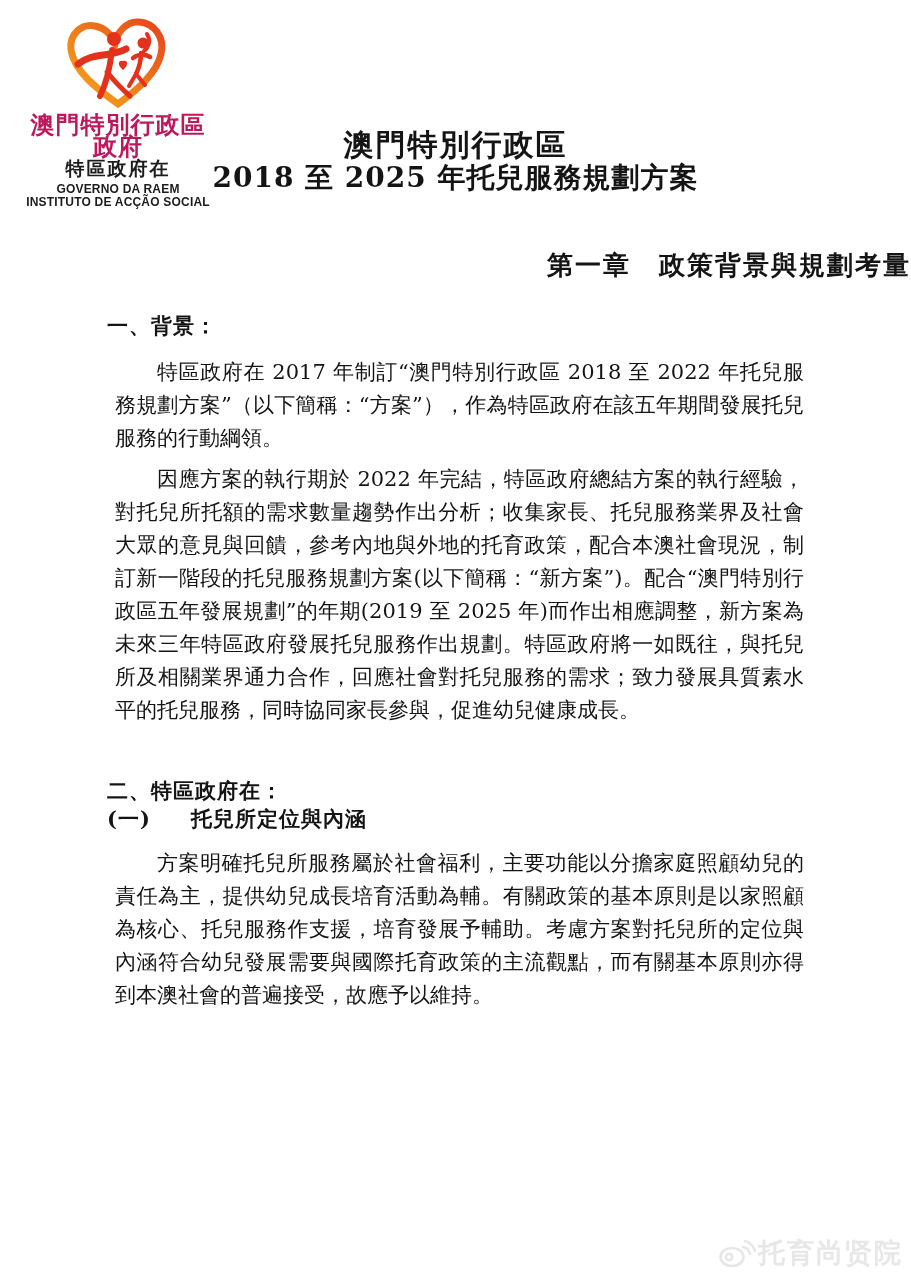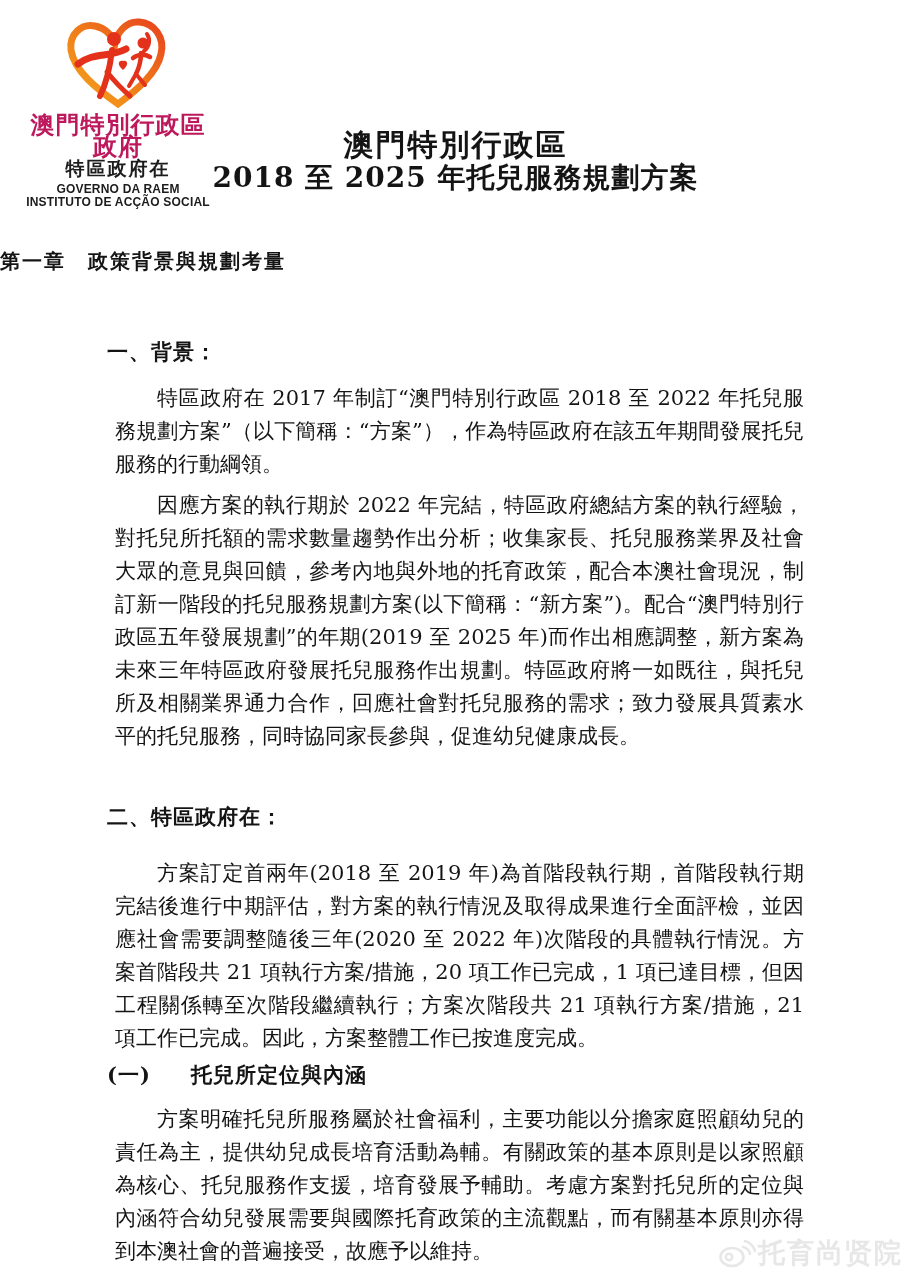--- a/index.html
+++ b/index.html
@@ -34,27 +34,27 @@
   }
   .org-pt1{margin-top:3px;}
 
   
   .title-block{
     position:absolute;left:0;right:0;top:128px;text-align:center;
   }
   .title1{font-size:30px;font-weight:700;line-height:33px;letter-spacing:2px;}
   .title2{font-size:28px;font-weight:700;line-height:34px;letter-spacing:1px;}
   .chapter{
-    position:absolute;left:0;right:0;top:248px;text-align:left;
-    font-size:20px;font-weight:700;letter-spacing:2px;
+    position:absolute;left:0;right:0;top:248px;text-align:right;
+    font-size:26px;font-weight:700;letter-spacing:2px;
   }
 
   
   .content{
-    position:absolute;left:107px;top:340px;width:705px;
+    position:absolute;left:107px;top:314px;width:705px;
     font-size:21px;line-height:33px;
     text-align:justify;
   }
   .content h2{
     margin:0;font-size:21px;font-weight:700;line-height:24px;letter-spacing:1px;
   }
   .content h2.s2{margin-top:52px;}
   .content h3{
     margin:4px 0 0 0;font-size:21px;font-weight:700;line-height:24px;letter-spacing:1px;
     display:flex;
@@ -125,21 +125,20 @@
 
   <div class="chapter">第一章　政策背景與規劃考量</div>
 
   <div class="content">
 
     <h2>一、背景：</h2>
     <p class="after-h">特區政府在 2017 年制訂“澳門特別行政區 2018 至 2022 年托兒服務規劃方案”（以下簡稱：“方案”），作為特區政府在該五年期間發展托兒服務的行動綱領。</p>
     <p class="p-cont">因應方案的執行期於 2022 年完結，特區政府總結方案的執行經驗，對托兒所托額的需求數量趨勢作出分析；收集家長、托兒服務業界及社會大眾的意見與回饋，參考內地與外地的托育政策，配合本澳社會現況，制訂新一階段的托兒服務規劃方案(以下簡稱：“新方案”)。配合“澳門特別行政區五年發展規劃”的年期(2019 至 2025 年)而作出相應調整，新方案為未來三年特區政府發展托兒服務作出規劃。特區政府將一如既往，與托兒所及相關業界通力合作，回應社會對托兒服務的需求；致力發展具質素水平的托兒服務，同時協同家長參與，促進幼兒健康成長。</p>
 
     <h2 class="s2">二、特區政府在：</h2>
-    <p class="after-h2">方案訂定首兩年(2018 至 2019 年)為首階段執行期，首階段執行期完結後進行中期評估，對方案的執行情況及取得成果進行全面評檢，並因應社會需要調整隨後三年(2020 至 2022 年)次階段的具體執行情況。方案首階段共 21 項執行方案/措施，20 項工作已完成，1 項已達目標，但因工程關係轉至次階段繼續執行；方案次階段共 21 項執行方案/措施，21 項工作已完成。因此，方案整體工作已按進度完成。</p>
 
     <h3>
       <span class="sub-num">(一)</span>
       <span>托兒所定位與內涵</span>
     </h3>
     <p class="after-h3">方案明確托兒所服務屬於社會福利，主要功能以分擔家庭照顧幼兒的責任為主，提供幼兒成長培育活動為輔。有關政策的基本原則是以家照顧為核心、托兒服務作支援，培育發展予輔助。考慮方案對托兒所的定位與內涵符合幼兒發展需要與國際托育政策的主流觀點，而有關基本原則亦得到本澳社會的普遍接受，故應予以維持。</p>
 
   </div>
 
   <div class="watermark">

